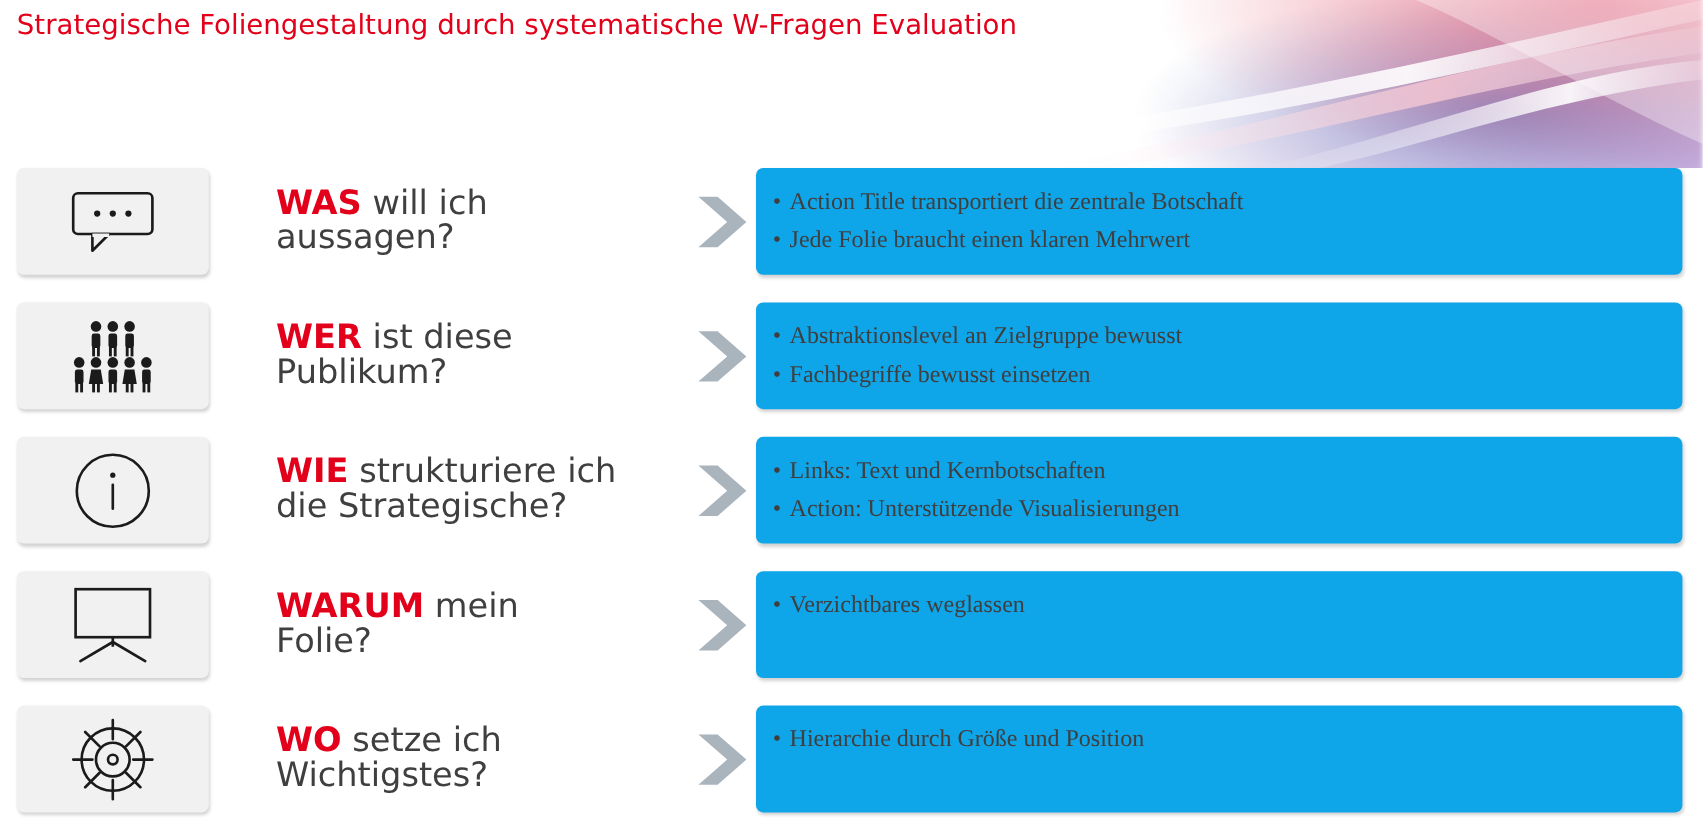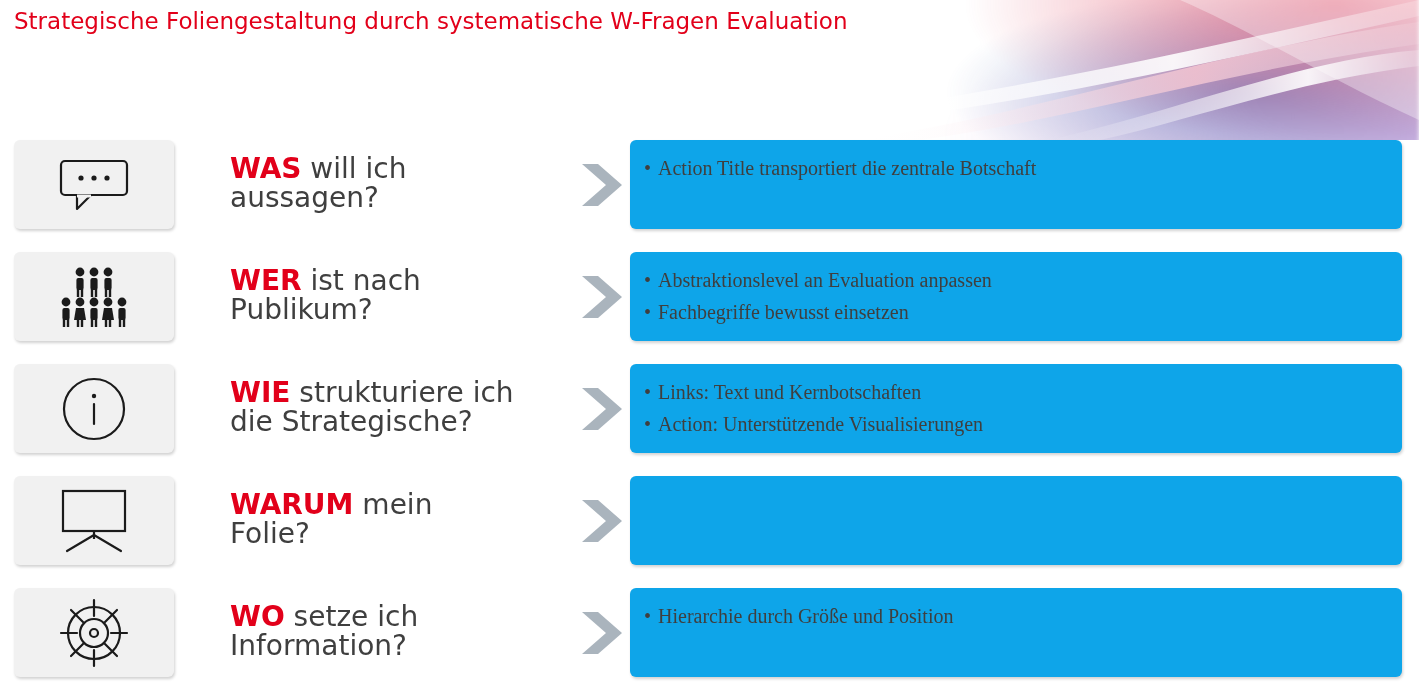--- a/index.html
+++ b/index.html
@@ -159,20 +159,21 @@
     </div>
     <div class="question">
       <span class="kw">WAS</span><span> will ich</span><br>
       <span>aussagen?</span>
     </div>
     <svg class="chevron" viewBox="0 0 44 46">
       <path d="M2,2 L26,23 L2,44 L18,44 L42,23 L18,2 Z" fill="#aab4bd"></path>
     </svg>
     <div class="content-box">
       <div class="bullet"><span class="dot">•</span><span>Action Title transportiert die zentrale Botschaft</span></div>
+      <div class="bullet"><span class="dot">•</span><span>Jede Folie braucht einen klaren Mehrwert</span></div>
     </div>
   </div>
 
   <div class="row">
     <div class="icon-box">
       <svg width="84" height="62" viewBox="0 0 84 62">
         <g fill="#1b1b1b">
           <g transform="translate(22,0)">
             <circle cx="6" cy="6" r="4.4"></circle>
               <rect x="2.4" y="12" width="7.2" height="12" rx="2"></rect>
@@ -218,28 +219,28 @@
           <g transform="translate(64,30)">
             <circle cx="6" cy="6" r="4.4"></circle>
               <rect x="2.4" y="12" width="7.2" height="12" rx="2"></rect>
               <rect x="2.8" y="23" width="2.4" height="8"></rect>
               <rect x="6.8" y="23" width="2.4" height="8"></rect>
           </g>
         </g>
       </svg>
     </div>
     <div class="question">
-      <span class="kw">WER</span><span> ist nach</span><br>
+      <span class="kw">WER</span><span> ist diese</span><br>
       <span>Publikum?</span>
     </div>
     <svg class="chevron" viewBox="0 0 44 46">
       <path d="M2,2 L26,23 L2,44 L18,44 L42,23 L18,2 Z" fill="#aab4bd"></path>
     </svg>
     <div class="content-box">
-      <div class="bullet"><span class="dot">•</span><span>Abstraktionslevel an Evaluation anpassen</span></div>
+      <div class="bullet"><span class="dot">•</span><span>Abstraktionslevel an Zielgruppe bewusst</span></div>
       <div class="bullet"><span class="dot">•</span><span>Fachbegriffe bewusst einsetzen</span></div>
     </div>
   </div>
 
   <div class="row">
     <div class="icon-box">
       <svg width="66" height="66" viewBox="0 0 66 66">
         <circle cx="33" cy="33" r="30" fill="none" stroke="#1b1b1b" stroke-width="2.2"></circle>
         <circle cx="33" cy="20" r="2.2" fill="#1b1b1b"></circle>
         <path d="M33,28 L33,48" stroke="#1b1b1b" stroke-width="2.2" stroke-linecap="round"></path>
@@ -267,36 +268,37 @@
       </svg>
     </div>
     <div class="question">
       <span class="kw">WARUM</span><span> mein</span><br>
       <span>Folie?</span>
     </div>
     <svg class="chevron" viewBox="0 0 44 46">
       <path d="M2,2 L26,23 L2,44 L18,44 L42,23 L18,2 Z" fill="#aab4bd"></path>
     </svg>
     <div class="content-box">
+      <div class="bullet"><span class="dot">•</span><span>Verzichtbares weglassen</span></div>
     </div>
   </div>
 
   <div class="row">
     <div class="icon-box">
       <svg width="70" height="70" viewBox="0 0 70 70">
         <circle cx="35" cy="35" r="26" fill="none" stroke="#1b1b1b" stroke-width="2.2"></circle>
         <circle cx="35" cy="35" r="14" fill="none" stroke="#1b1b1b" stroke-width="2.2"></circle>
         <circle cx="35" cy="35" r="4" fill="none" stroke="#1b1b1b" stroke-width="2.2"></circle>
         <path d="M35,2 L35,18 M35,52 L35,68 M2,35 L18,35 M52,35 L68,35" stroke="#1b1b1b" stroke-width="2.2" stroke-linecap="round"></path>
         <path d="M12,12 L24,24 M58,12 L46,24 M12,58 L24,46 M58,58 L46,46" stroke="#1b1b1b" stroke-width="2.2" stroke-linecap="round"></path>
       </svg>
     </div>
     <div class="question">
       <span class="kw">WO</span><span> setze ich</span><br>
-      <span>Information?</span>
+      <span>Wichtigstes?</span>
     </div>
     <svg class="chevron" viewBox="0 0 44 46">
       <path d="M2,2 L26,23 L2,44 L18,44 L42,23 L18,2 Z" fill="#aab4bd"></path>
     </svg>
     <div class="content-box">
       <div class="bullet"><span class="dot">•</span><span>Hierarchie durch Größe und Position</span></div>
     </div>
   </div>
 
 </div>

